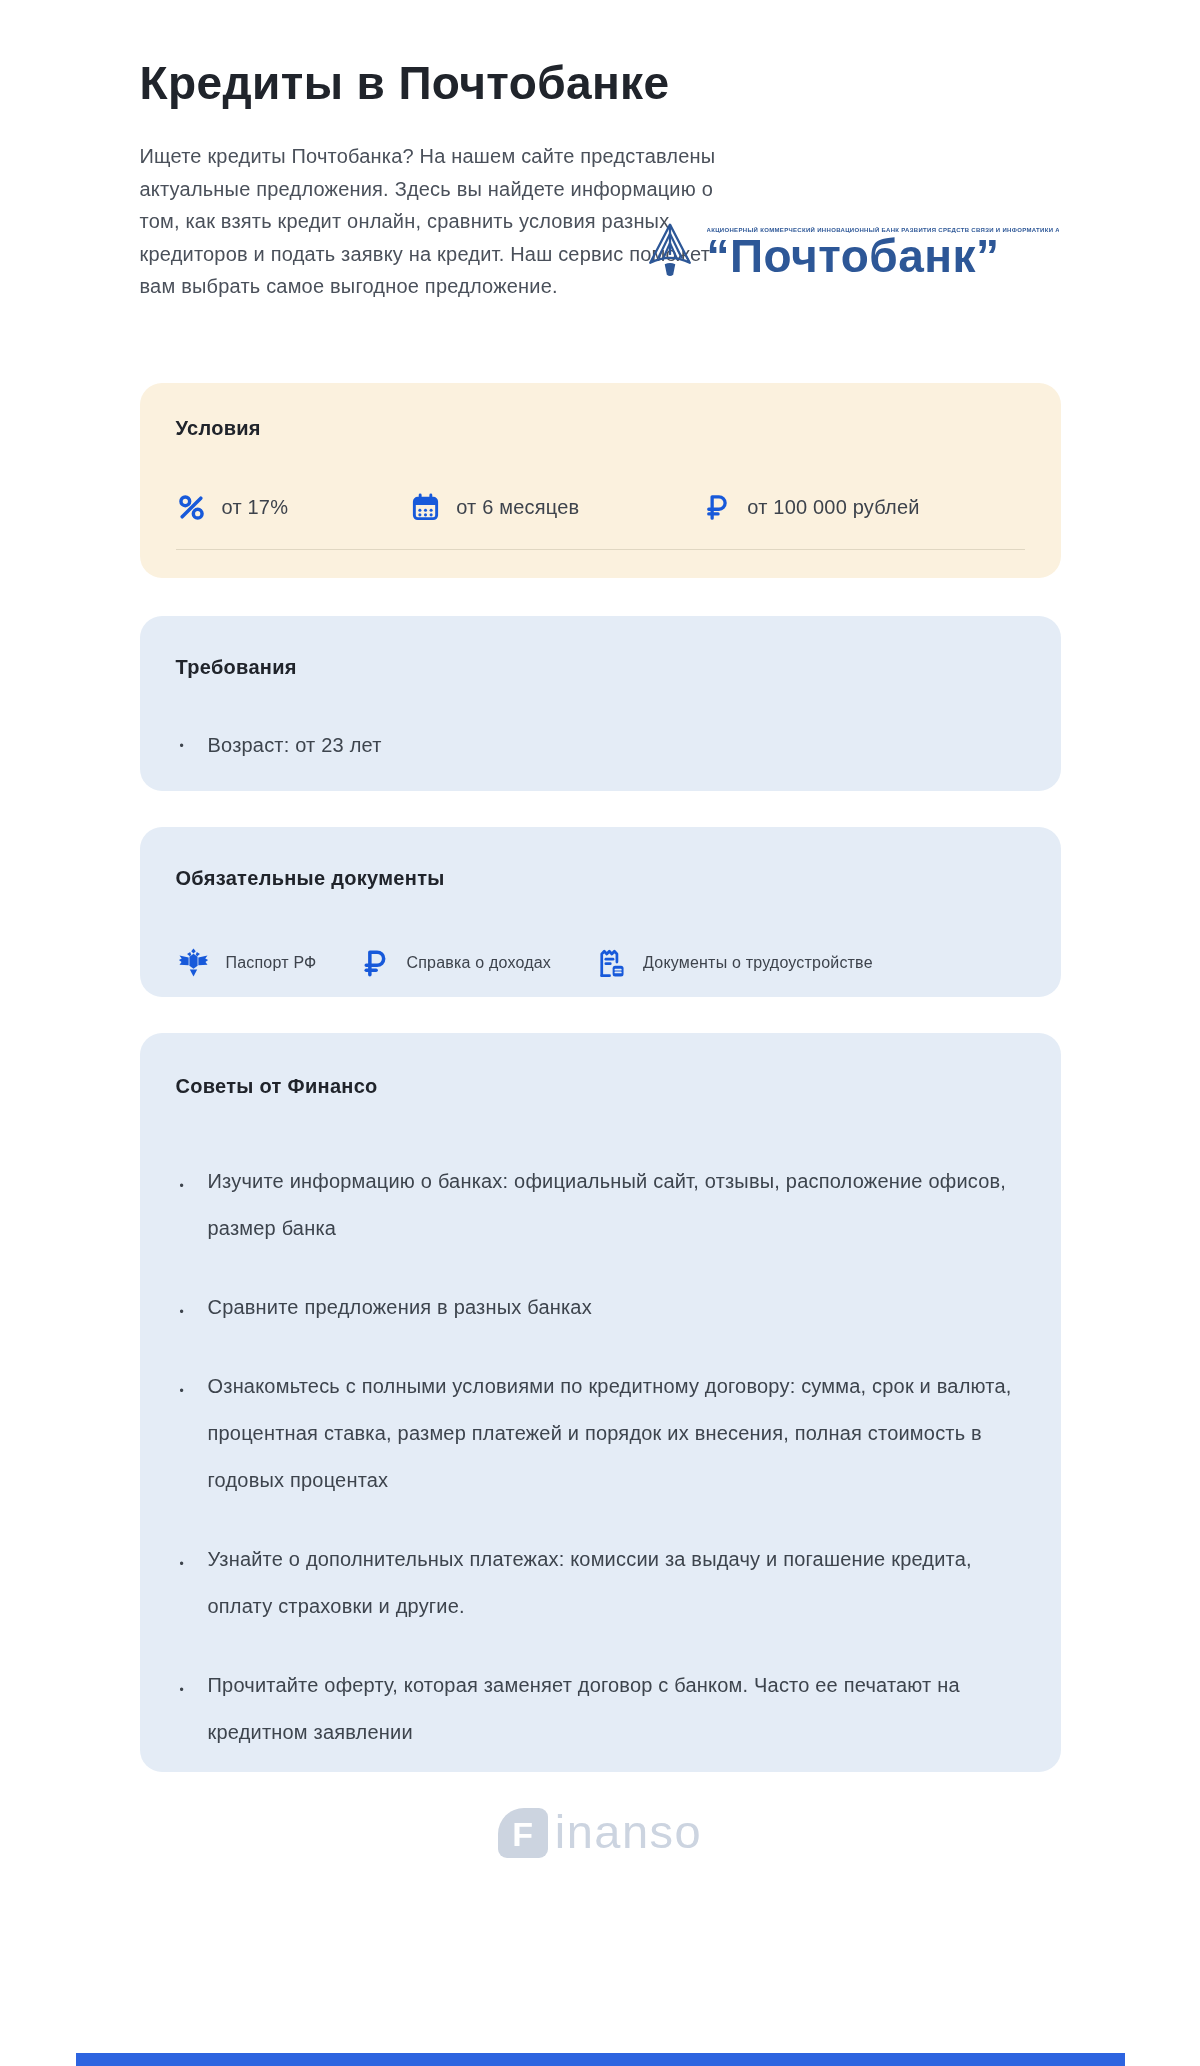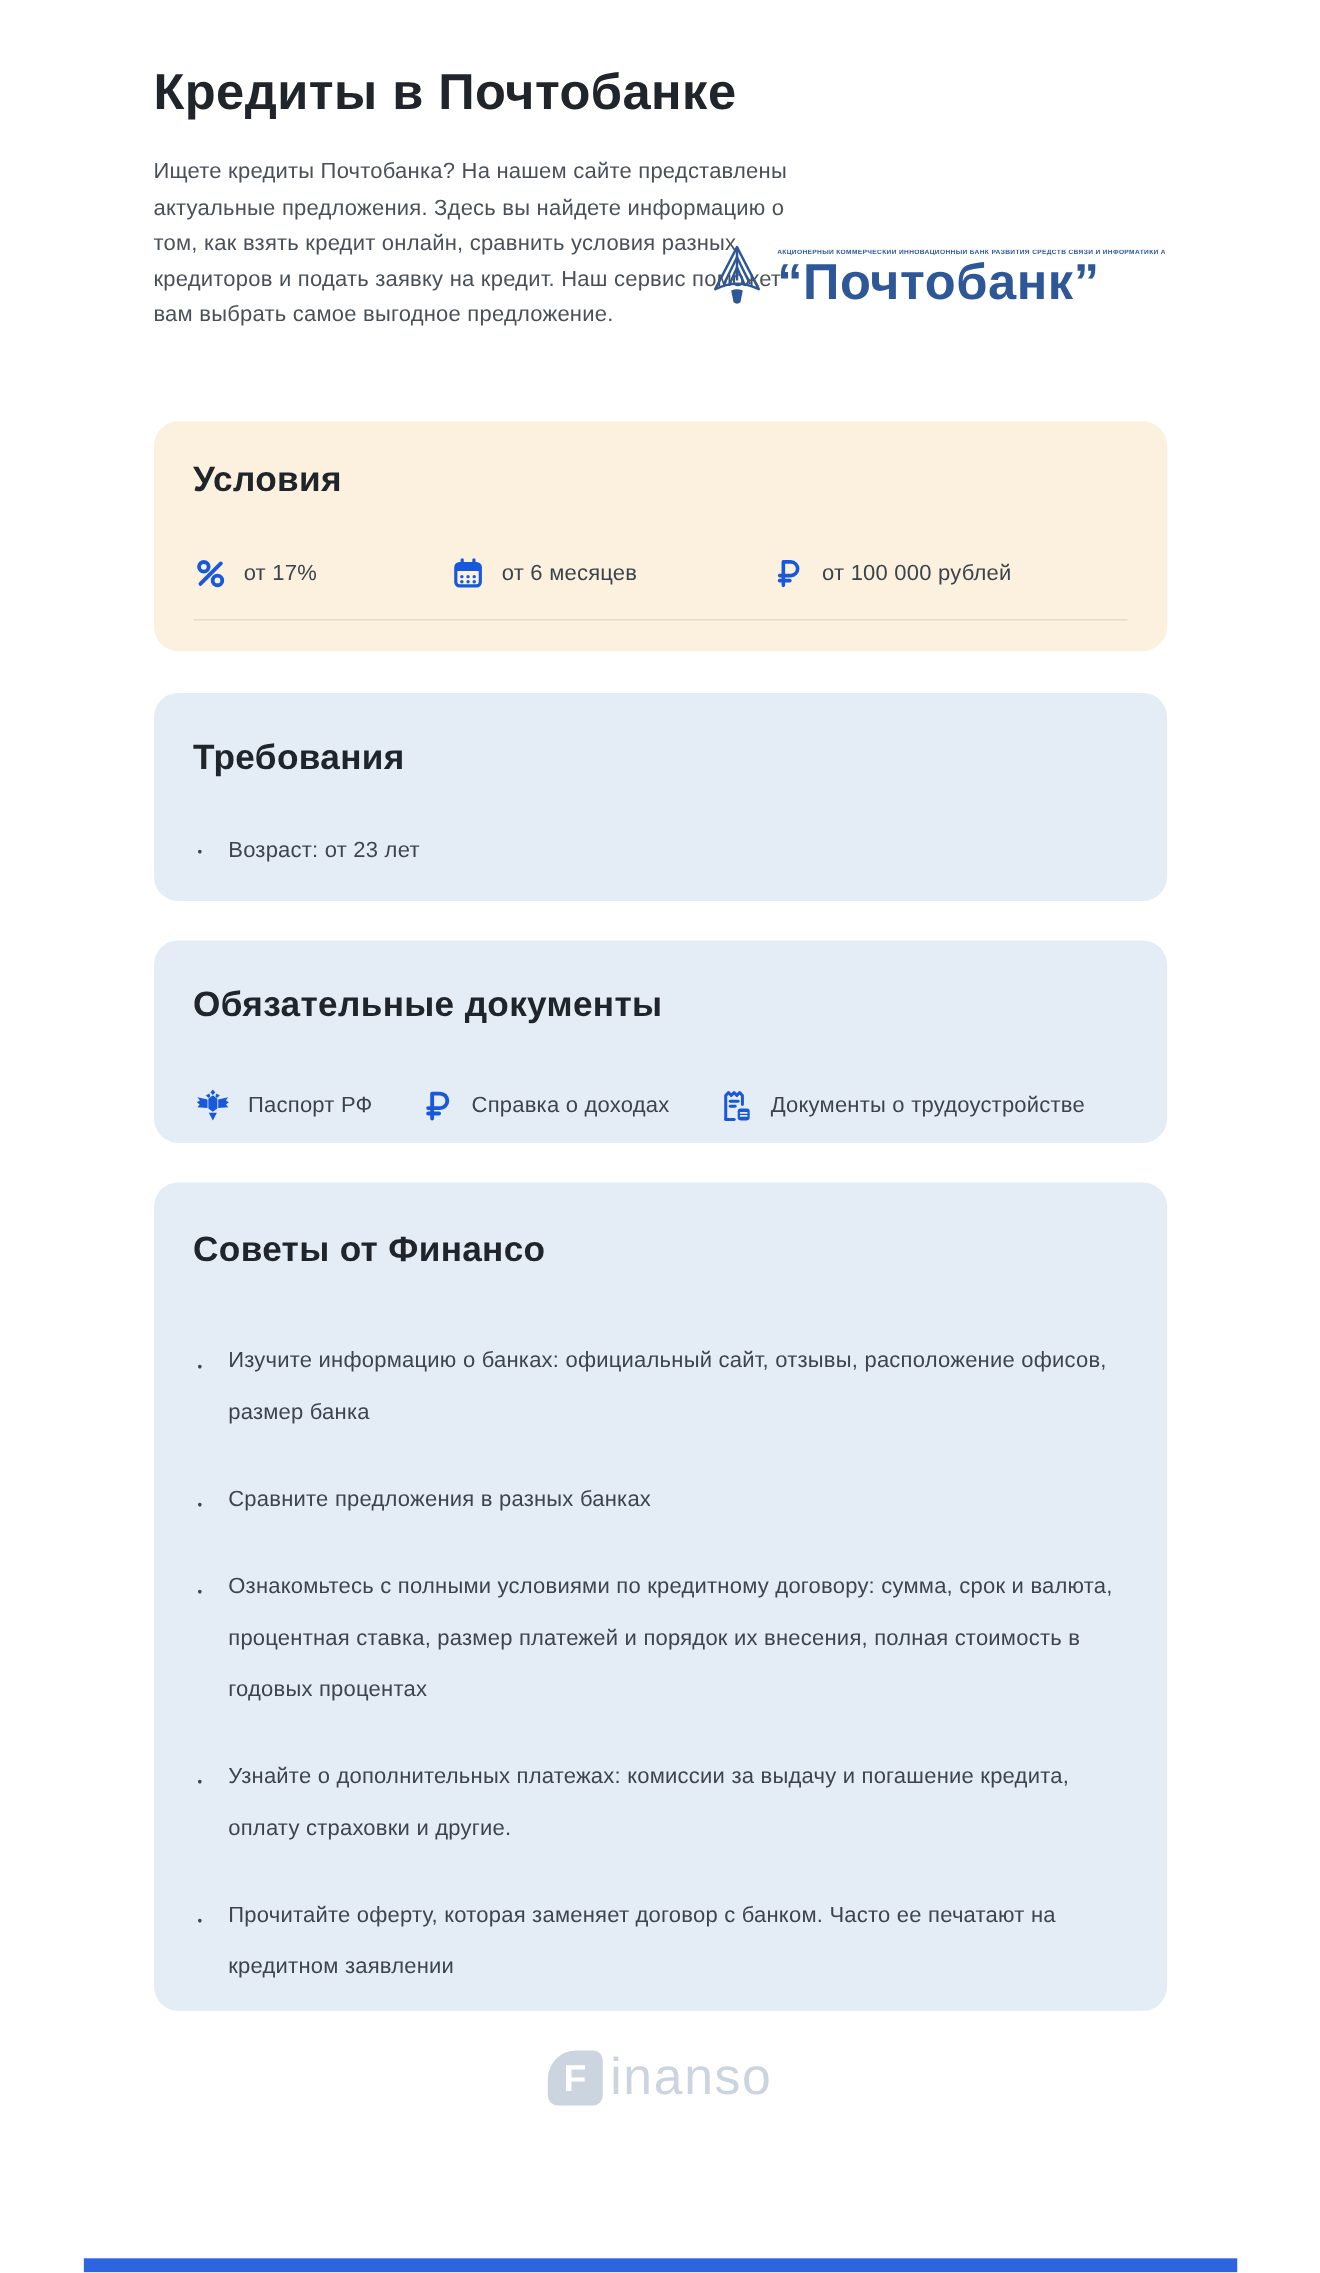--- a/index.html
+++ b/index.html
@@ -59,21 +59,21 @@
     color: #2d5797;
     white-space: nowrap;
   }
 
   
   .card {
     border-radius: 22px;
     padding: 34px 36px 26px 36px;
   }
   .card h2 {
-    font-size: 32px;
+    font-size: 20px;
     font-weight: 600;
     letter-spacing: 0.3px;
     color: #20242b;
   }
   .card-cream { background: #fbf1de; margin-top: 80px; padding-bottom: 28px; }
   .card-blue  { background: #e4ecf6; }
 
   
   .cond-row {
     margin-top: 52px;
@@ -102,21 +102,21 @@
     color: #3d444d;
   }
   .req-list { margin-top: 46px; }
   .req-list li { font-size: 20px; line-height: 40px; padding-left: 32px; }
   .req-list li::before { top: 1px; }
 
   
   .card-docs { margin-top: 36px; padding: 40px 36px 16px 36px; }
   .docs-row { margin-top: 56px; display: flex; align-items: center; gap: 42px; }
   .doc-item { display: flex; align-items: center; gap: 15px; color: #1759da; }
-  .doc-label { font-size: 20px; color: #3d434c; letter-spacing: 0.2px; }
+  .doc-label { font-size: 16px; color: #3d434c; letter-spacing: 0.2px; }
 
   
   .card-tips { margin-top: 36px; padding: 42px 36px 16px 36px; }
   .tips-list { margin-top: 60px; }
   .tips-list li {
     font-size: 20px;
     line-height: 47px;
     padding-left: 32px;
     margin-bottom: 32px;
     max-width: 960px;

